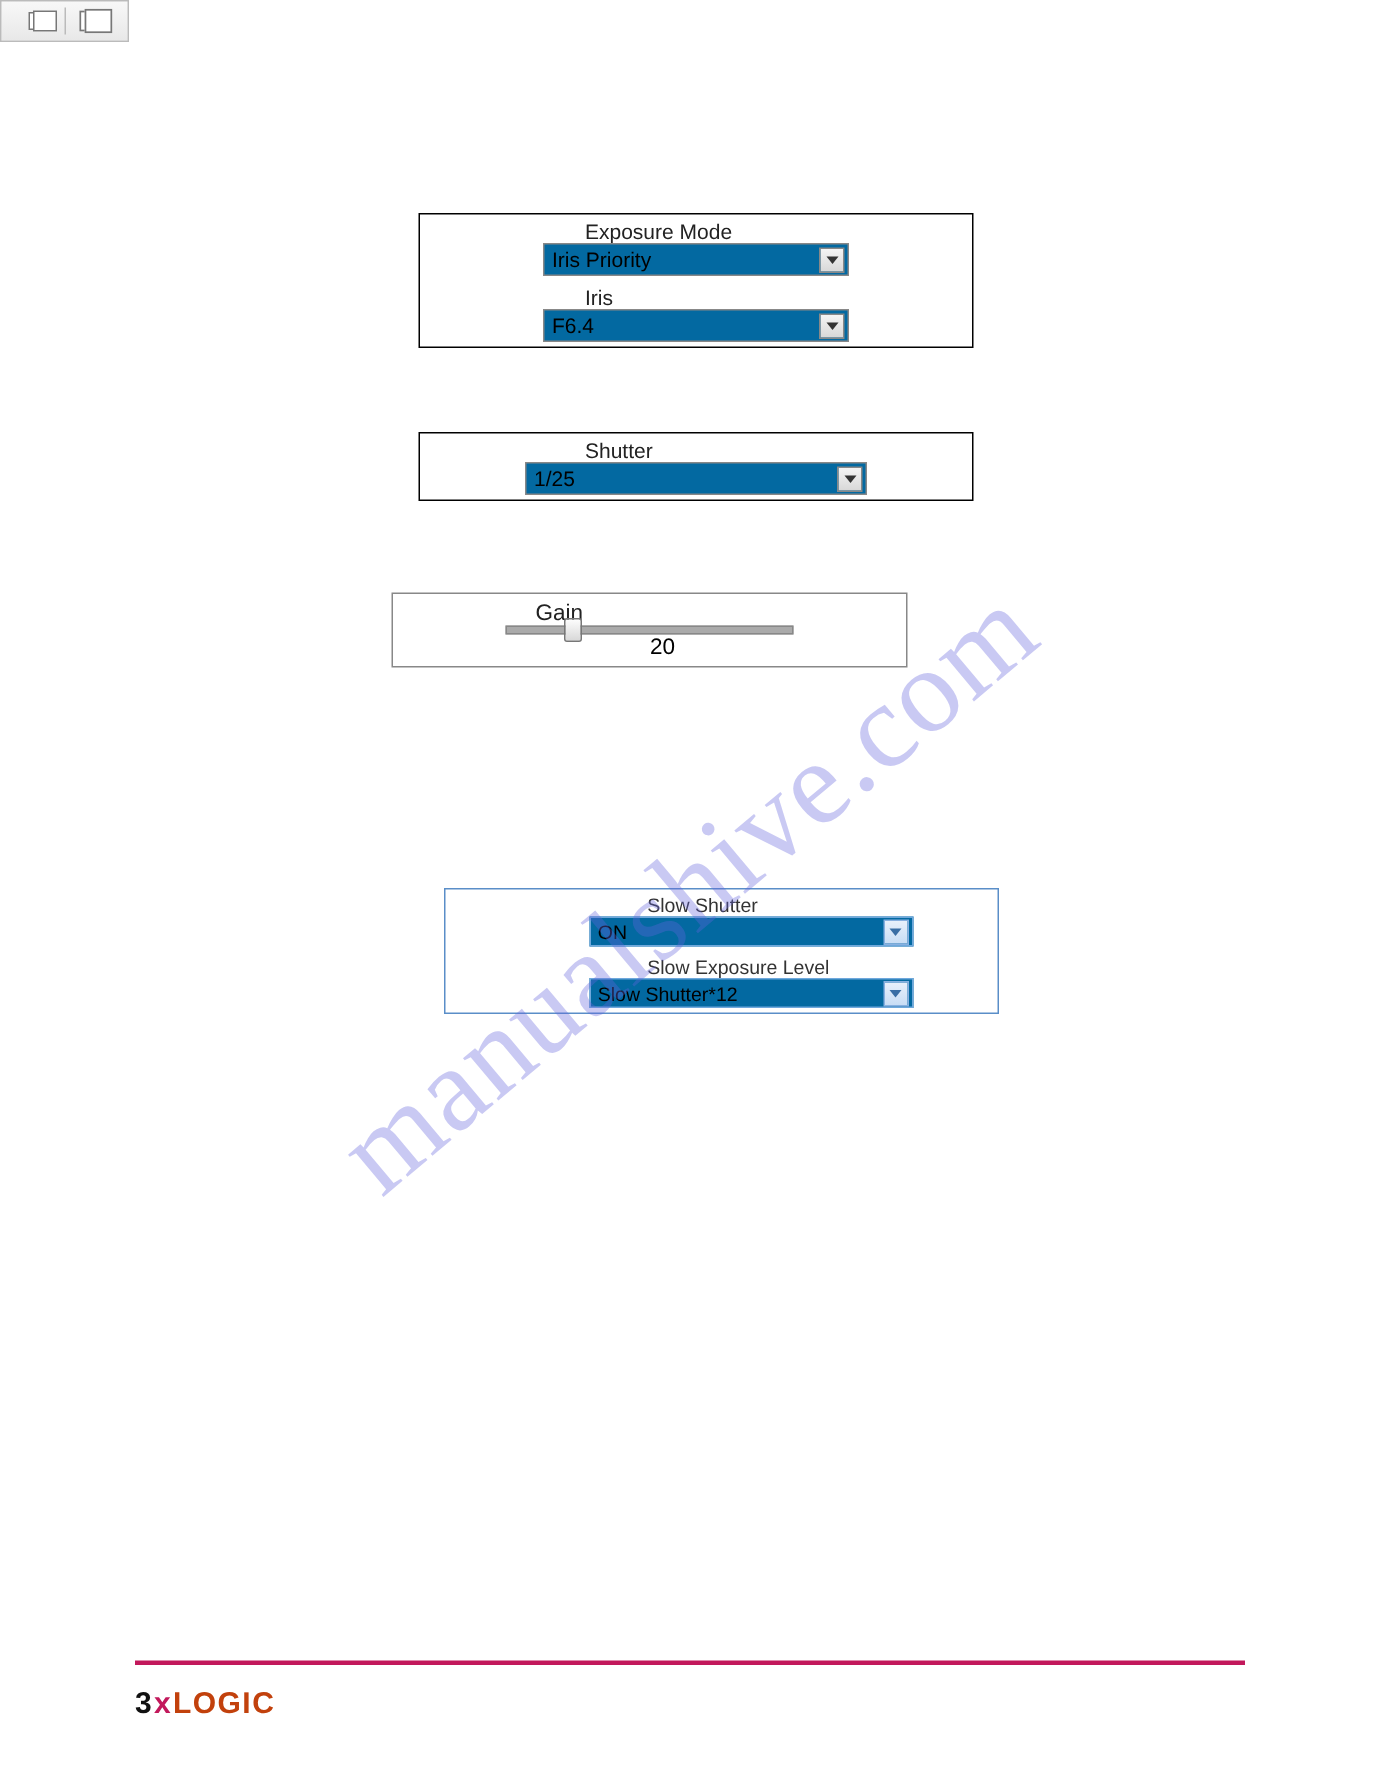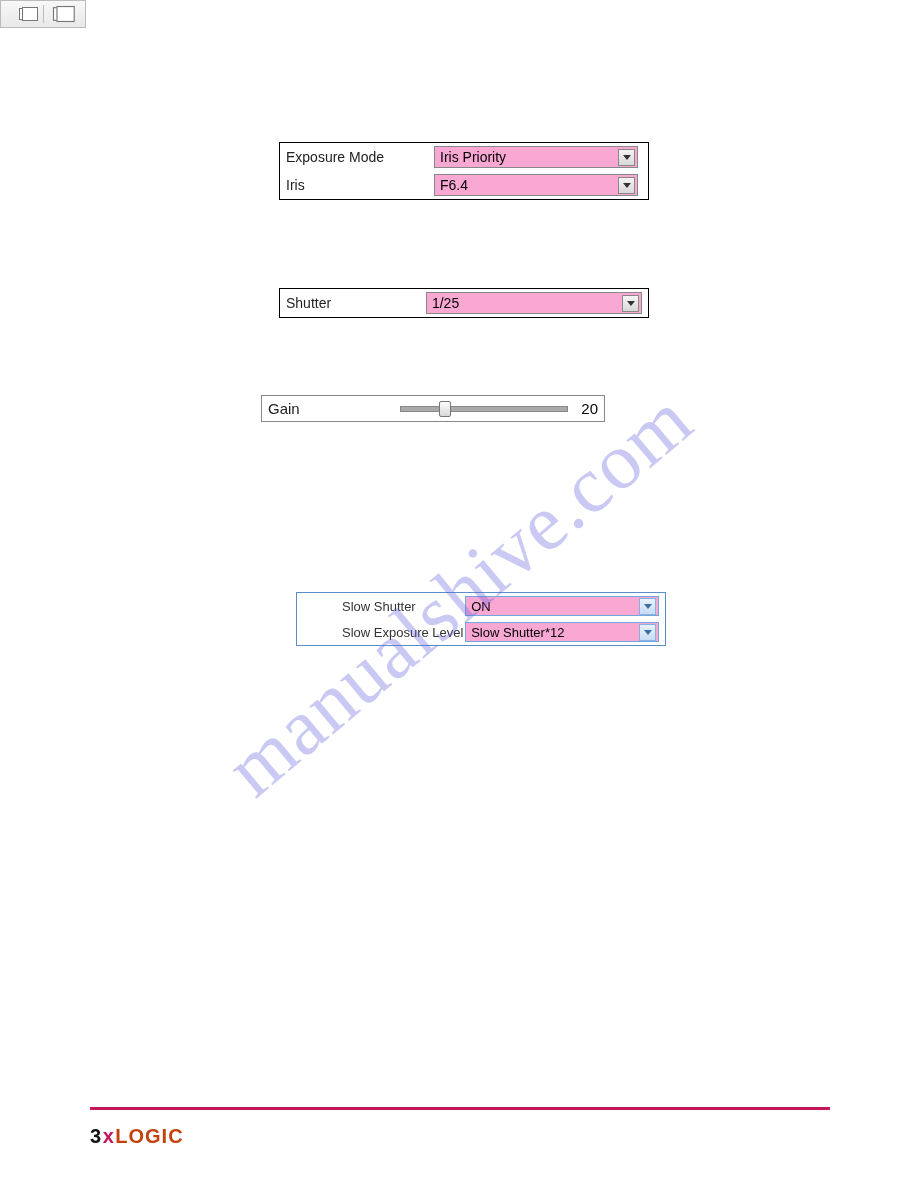--- a/index.html
+++ b/index.html
@@ -28,28 +28,29 @@
     border: 1px solid #000;
     background: #fff;
     z-index: 1;
   }
   .panel.gray { border-color: #999; }
   .panel.blue { border-color: #5a8ec8; }
   .row {
     display: flex;
     align-items: center;
     padding: 3px 6px;
+    flex-direction: column;
   }
   .label {
     font-size: 14px;
     color: #222;
   }
   .select-box {
     border: 1px solid #888;
-    background: #f9a8d4;
+    background: #0369a1;
     height: 22px;
     display: flex;
     align-items: center;
     justify-content: space-between;
     padding: 0 2px 0 5px;
     font-size: 14px;
     position: relative;
   }
   .select-box.blue { border-color: #6fa8dc; }
   .select-btn {

